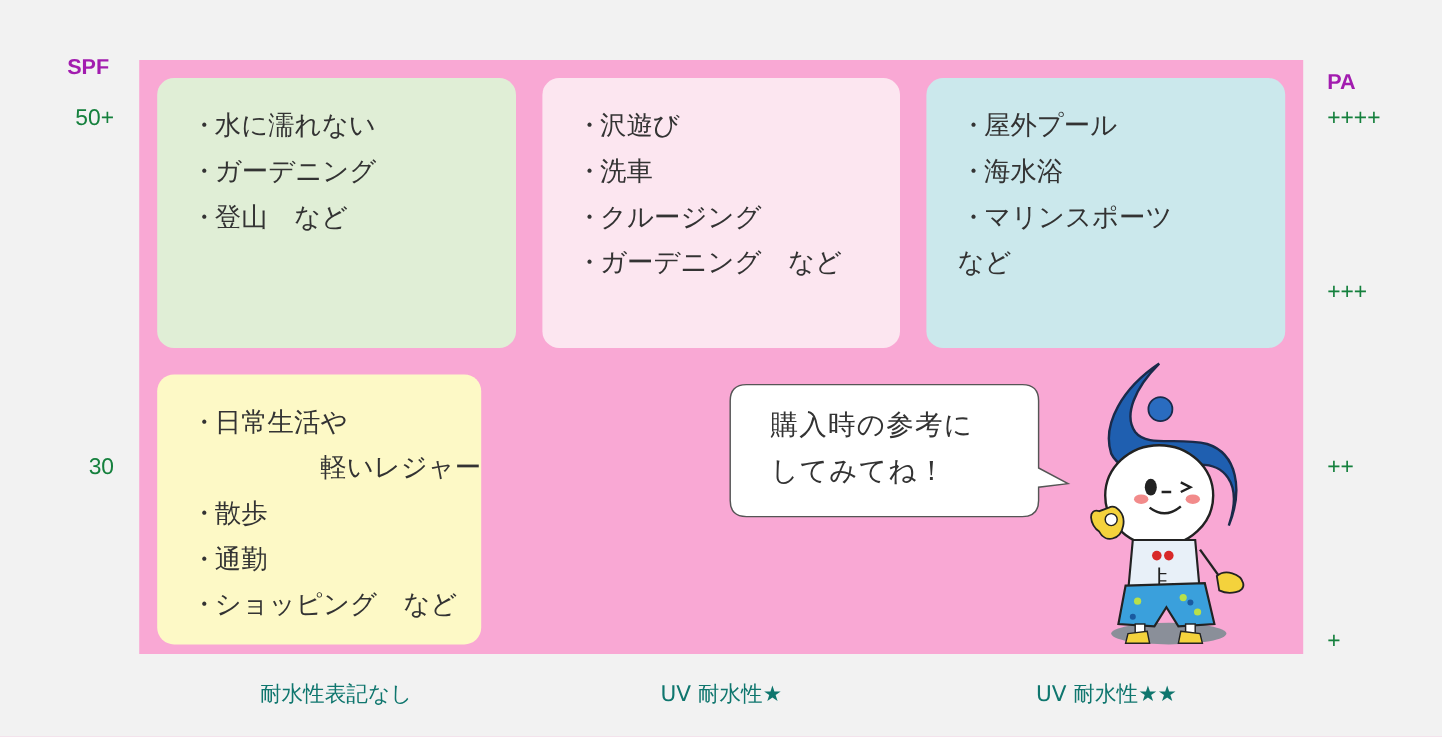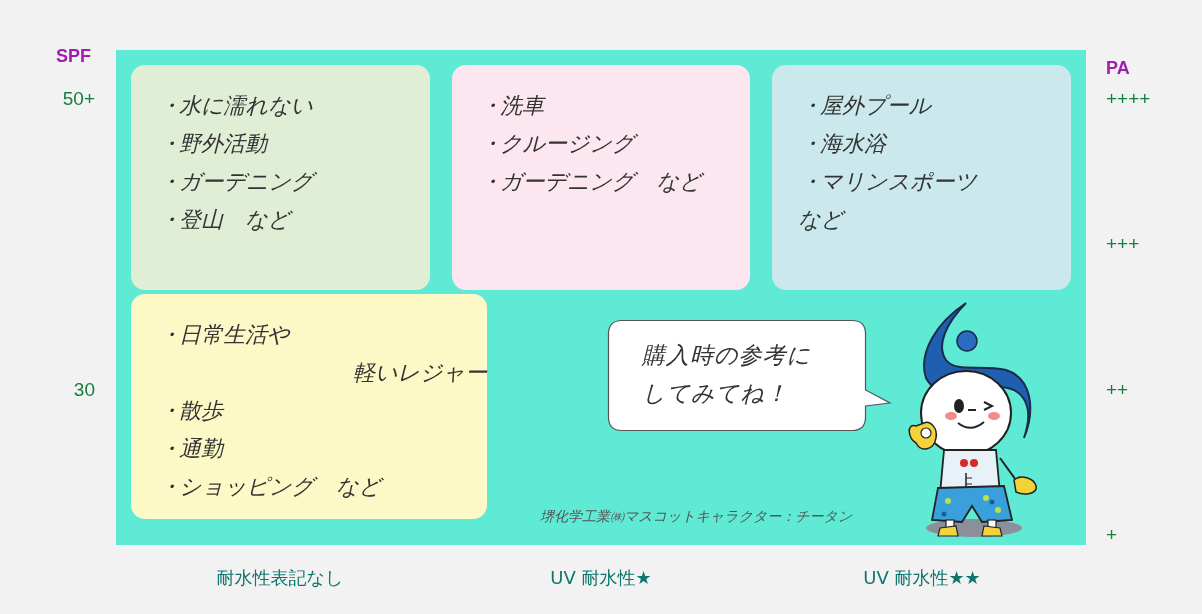--- a/index.html
+++ b/index.html
@@ -21,22 +21,21 @@
     position: absolute;
     font-family: "Liberation Sans", "DejaVu Sans", sans-serif;
     font-size: 19px;
     color: #15803d;
   }
   .tick.spf { width: 95px; text-align: right; }
   .panel {
     position: absolute;
     left: 116px; top: 50px;
     width: 970px; height: 495px;
-    background: #5eead4;
-    font-style: italic;
+    background: #f9a8d4;
   }
   .card {
     position: absolute;
     border-radius: 14px;
     padding: 22px 0 0 28px;
   }
   .card ul { list-style: none; }
   .card li {
     font-size: 22px;
     line-height: 38px;
@@ -94,64 +93,63 @@
 <div class="tick" style="left:1106px; top:88px;">++++</div>
 <div class="tick" style="left:1106px; top:233px;">+++</div>
 <div class="tick" style="left:1106px; top:379px;">++</div>
 <div class="tick" style="left:1106px; top:524px;">+</div>
 
 <div class="panel">
 
   <div class="card" style="left:15px; top:15px; width:299px; height:225px; background:#e0eed6;">
     <ul>
       <li><span class="bullet">・</span><span>水に濡れない</span></li>
-      <li><span class="bullet">・</span><span>野外活動</span></li>
       <li><span class="bullet">・</span><span>ガーデニング</span></li>
       <li><span class="bullet">・</span><span>登山　など</span></li>
     </ul>
   </div>
 
   <div class="card" style="left:336px; top:15px; width:298px; height:225px; background:#fce6f0;">
     <ul>
+      <li><span class="bullet">・</span><span>沢遊び</span></li>
       <li><span class="bullet">・</span><span>洗車</span></li>
       <li><span class="bullet">・</span><span>クルージング</span></li>
       <li><span class="bullet">・</span><span>ガーデニング　など</span></li>
     </ul>
   </div>
 
   <div class="card" style="left:656px; top:15px; width:299px; height:225px; background:#cbe8ec;border-radius:14px;">
     <ul>
       <li><span class="bullet">・</span><span>屋外プール</span></li>
       <li><span class="bullet">・</span><span>海水浴</span></li>
       <li><span class="bullet">・</span><span>マリンスポーツ</span></li>
       <li class="plain"><span>など</span></li>
     </ul>
   </div>
 
-  <div class="card" style="left:15px; top:244px; width:356px; height:225px; background:#fdf9c6;">
+  <div class="card" style="left:15px; top:262px; width:270px; height:225px; background:#fdf9c6;">
     <ul>
       <li><span class="bullet">・</span><span>日常生活や</span></li>
       <li class="cont"><span>軽いレジャー</span></li>
       <li><span class="bullet">・</span><span>散歩</span></li>
       <li><span class="bullet">・</span><span>通勤</span></li>
       <li><span class="bullet">・</span><span>ショッピング　など</span></li>
     </ul>
   </div>
 
   <div class="bubble">
     <svg width="285" height="115">
       <path d="M14,0.5 H244 Q257.5,0.5 257.5,14 V70 L282,83 L257.5,86 V97 Q257.5,110.5 244,110.5 H14 Q0.5,110.5 0.5,97 V14 Q0.5,0.5 14,0.5 Z" fill="#ffffff" stroke="#555555" stroke-width="1.2"></path>
     </svg>
     <div class="text">
       <div>購入時の参考に</div>
       <div>してみてね！</div>
     </div>
   </div>
 
-  <div class="caption">堺化学工業㈱マスコットキャラクター：チータン</div>
 
   <div class="mascot">
     <svg width="150" height="245" viewBox="0 0 150 245">
 
       <ellipse cx="78" cy="230" rx="48" ry="9" fill="#8a8f99"></ellipse>
 
       <path d="M70,5 C40,25 22,55 30,80 C40,100 70,95 95,90 C125,85 140,105 128,140 C140,110 135,80 110,72 C85,66 60,75 50,62 C40,48 50,25 70,5 Z" fill="#1f5fb0" stroke="#1a2a4a" stroke-width="2"></path>
       <circle cx="71" cy="43" r="10" fill="#2a6cc0" stroke="#1a2a4a" stroke-width="1.5"></circle>
 
       <ellipse cx="70" cy="115" rx="45" ry="42" fill="#ffffff" stroke="#222" stroke-width="2"></ellipse>

